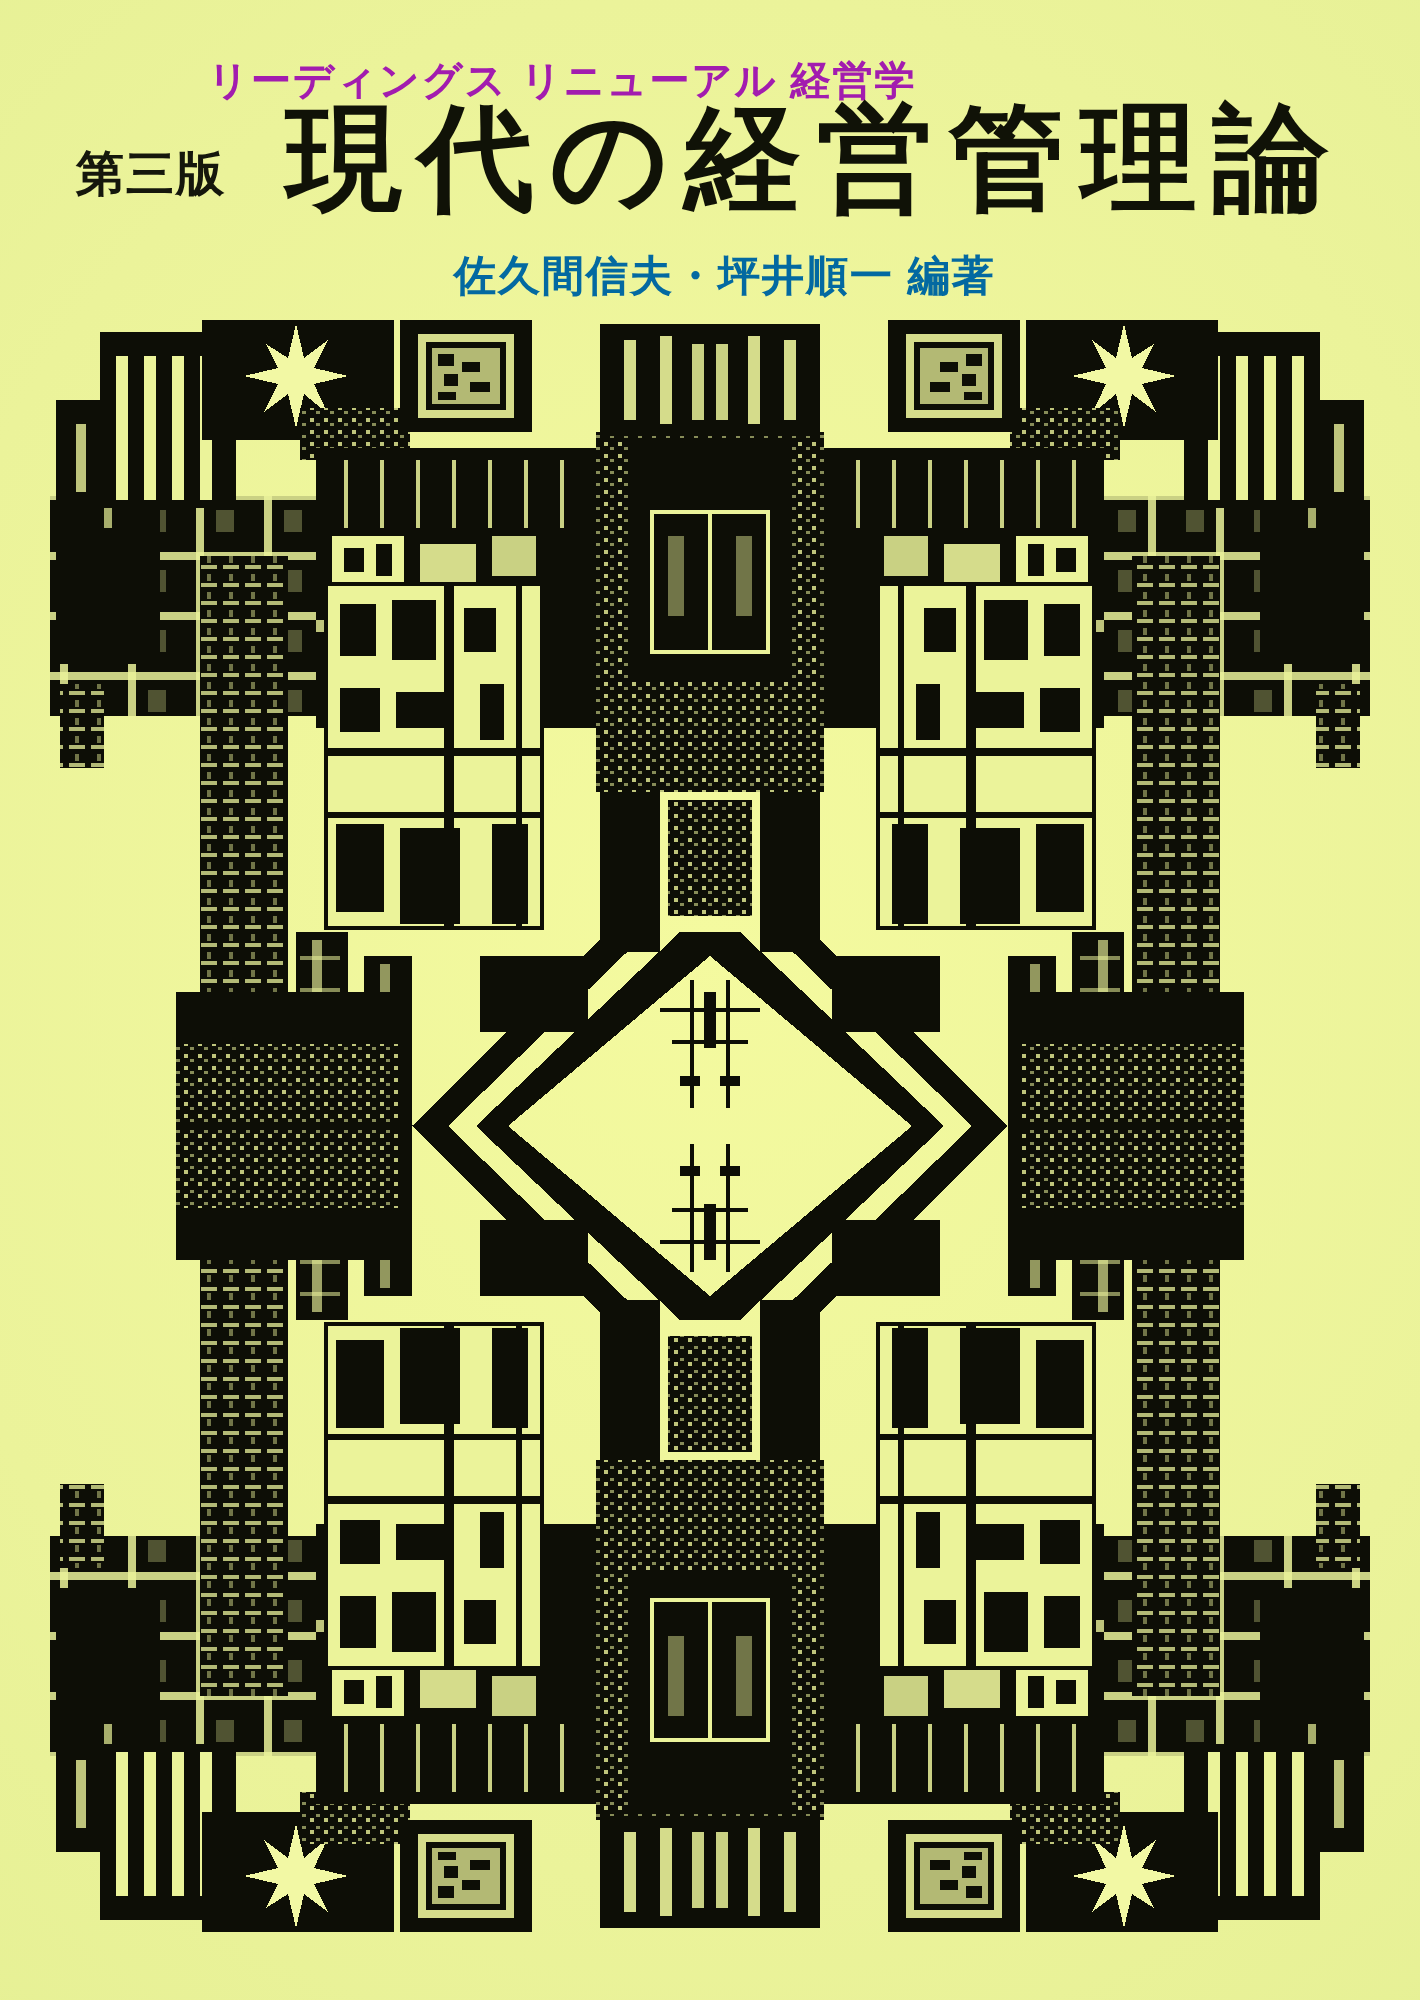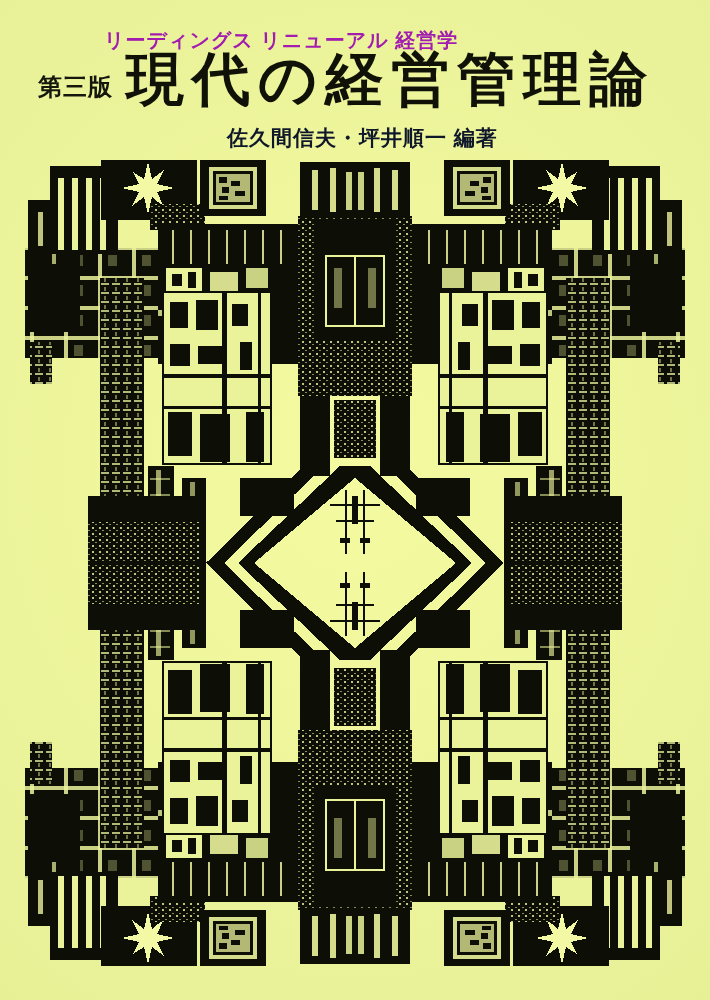--- a/index.html
+++ b/index.html
@@ -10,35 +10,35 @@
     color:#14160b;
   }
   .cover{position:absolute;inset:0;}
   .series{
     position:absolute;left:104px;top:27px;
     font-size:20px;font-weight:700;letter-spacing:1px;
     color:#a21caf;white-space:nowrap;
   }
   .title-row{
     position:absolute;left:38px;top:50px;
-    display:flex;align-items:center;gap:13px;white-space:nowrap;
+    display:flex;align-items:center;gap:30px;white-space:nowrap;
   }
   .edition{
     font-family:"Liberation Serif","DejaVu Serif",serif;
     font-size:24px;font-weight:700;color:#15170c;letter-spacing:1px;
     padding-top:14px;
   }
   .title{
     font-family:Liberation Serif, serif;
     font-size:58px;font-weight:700;color:#101207;letter-spacing:8px;
     line-height:1.05;
   }
   .authors{
     position:absolute;left:227px;top:124px;
-    font-size:21px;font-weight:700;letter-spacing:1px;color:#0f172a;
+    font-size:21px;font-weight:700;letter-spacing:1px;color:#0369a1;
     white-space:nowrap;
   }
   .art{position:absolute;left:0;top:160px;width:710px;height:806px;}
   .art svg{display:block;width:710px;height:806px;}
 </style>
 </head>
 <body>
 
 <div class="cover">
 

